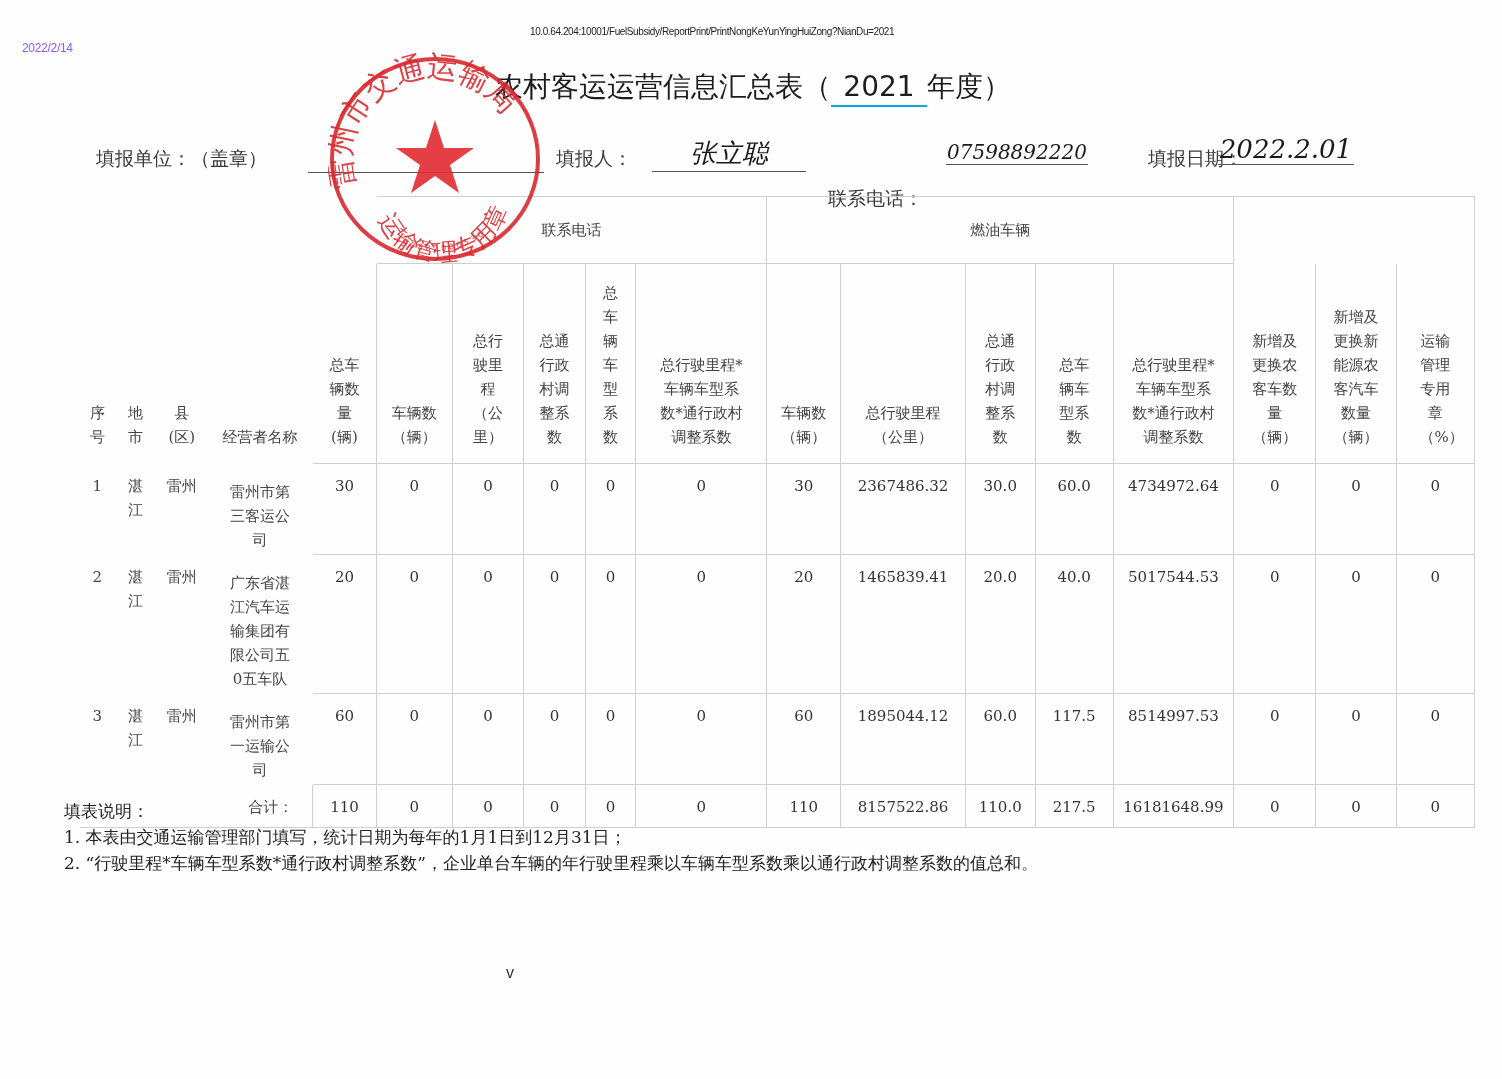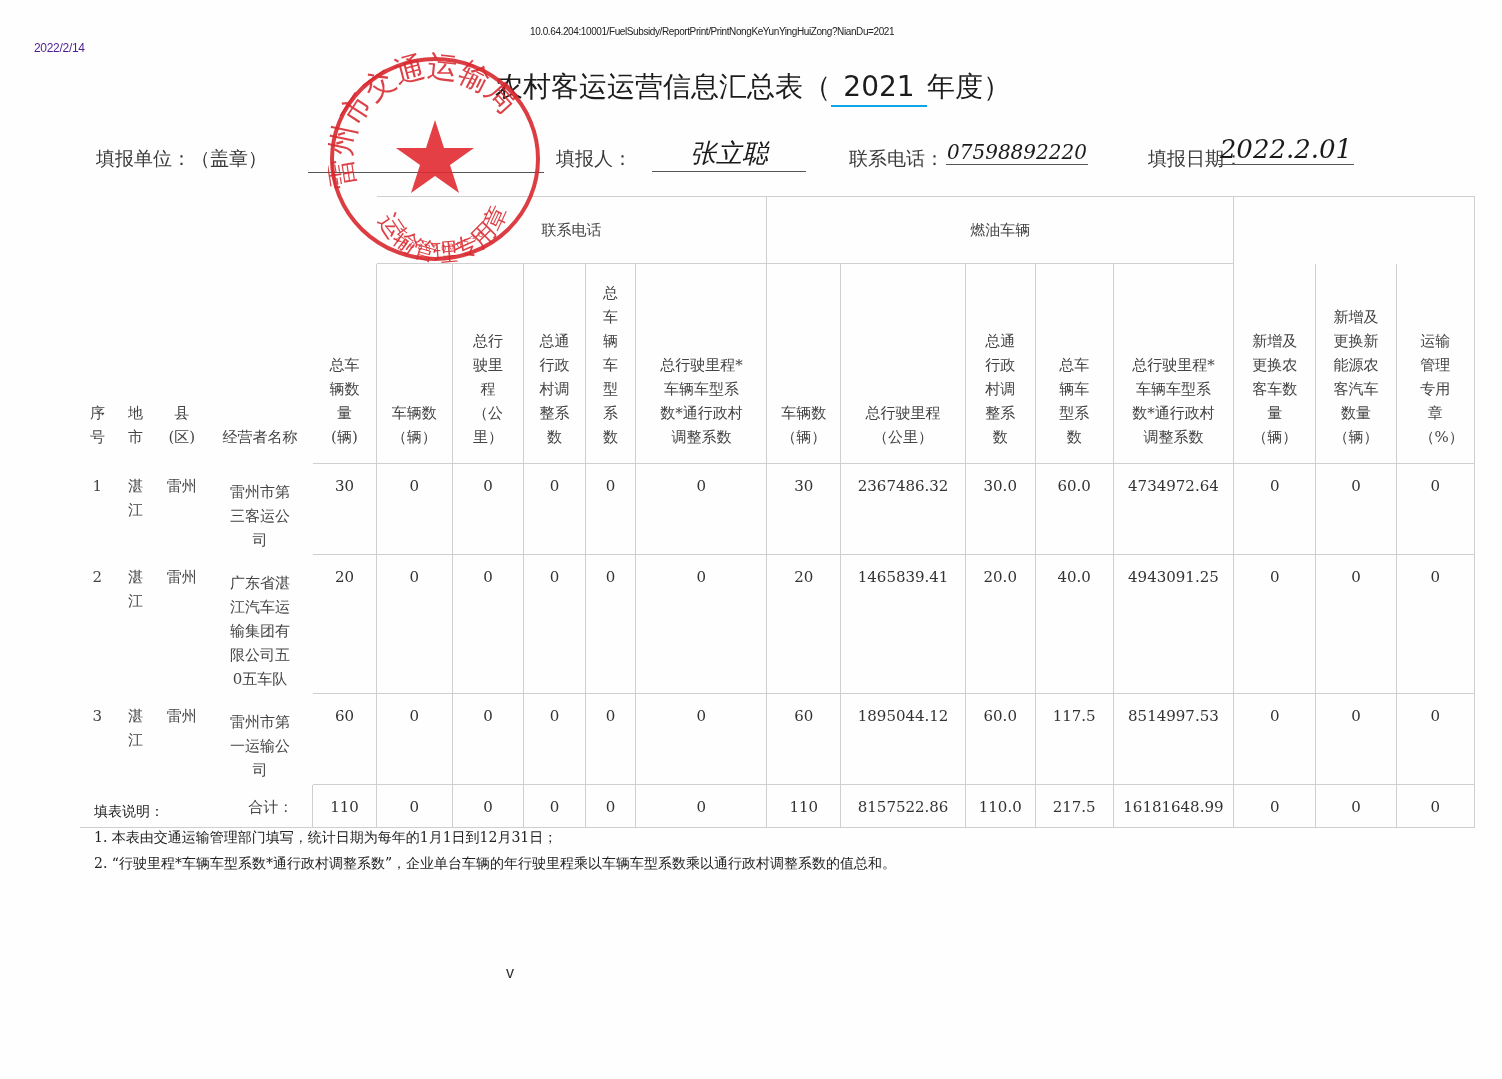--- a/index.html
+++ b/index.html
@@ -1,21 +1,21 @@
 <!DOCTYPE html>
 <html><head>
 <meta charset="utf-8">
 <style>
   html, body { margin:0; padding:0; }
   body {
     width:1502px; height:1079px; background:#fefefe; position:relative; overflow:hidden;
     font-family: "DejaVu Serif", "Liberation Serif", serif; color:#3a3a3a;
   }
   .abs { position:absolute; }
-  .print-date { left:22px; top:41px; font-family:"Liberation Sans", sans-serif; font-size:12px; color:#4c1d95; letter-spacing:-0.3px;margin-left:12px; }
+  .print-date { left:22px; top:41px; font-family:"Liberation Sans", sans-serif; font-size:12px; color:#8b5cf6; letter-spacing:-0.3px; }
   .print-url { left:530px; top:26px; font-family:"Liberation Sans", sans-serif; font-size:10px; color:#222; letter-spacing:-0.4px; }
   .title { left:495px; top:68px; font-family:"DejaVu Sans", sans-serif; font-size:28px; color:#1c1c1c; white-space:nowrap; }
   .title .year { display:inline-block; width:96px; text-align:center; border-bottom:2px solid #0ea5e9; line-height:36px; }
   .meta-row { top:146px; font-size:19px; color:#3a3a3a; white-space:nowrap; }
   .sig { font-family:"DejaVu Serif", serif; font-style:italic; color:#1a1a1a; border-bottom:1px solid #555; display:inline-block; text-align:center; }
   .hline { position:absolute; height:1px; background:#555; }
 
   
   table.main {
     position:absolute; left:80px; top:196px; width:1395px; border-collapse:collapse;
@@ -31,40 +31,40 @@
   .vtext { display:inline-block; width:1em; word-break:break-all; line-height:24px; }
   .w2 { display:inline-block; width:2.1em; word-break:break-all; }
   .w3 { display:inline-block; width:3.2em; word-break:break-all; }
   .w4 { display:inline-block; width:4.2em; word-break:break-all;margin-top:6px; }
   .w5 { display:inline-block; width:5.6em; word-break:break-all; }
   .num { font-family:"DejaVu Serif", serif; font-size:15px; color:#333; }
   .total-row td { padding-top:14px; height:30px; }
 
   
   .stamp { left:328px; top:52px; width:214px; height:214px; }
-  .notes { left:94px; top:798px; font-size:14px; color:#222; line-height:26px; font-family:"DejaVu Serif", serif; }
+  .notes { left:64px; top:798px; font-size:17px; color:#222; line-height:26px; font-family:"DejaVu Serif", serif; }
   .mark { left:506px; top:964px; font-family:"Liberation Sans", sans-serif; font-size:16px; color:#333; }
 </style>
 </head>
 <body>
 
 <div class="abs print-date">2022/2/14</div>
 <div class="abs print-url">10.0.64.204:10001/FuelSubsidy/ReportPrint/PrintNongKeYunYingHuiZong?NianDu=2021</div>
 
 <div class="abs title">
   <span>农村客运运营信息汇总表（</span><span class="year">2021</span><span>年度）</span>
 </div>
 
 <div class="abs meta-row" style="left:96px;">填报单位：（盖章）</div>
 <div class="hline" style="left:308px; top:172px; width:236px;"></div>
 <div class="abs meta-row" style="left:556px;">填报人：</div>
 <div class="abs meta-row" style="left:652px; top:136px;">
   <span class="sig" style="width:154px; font-size:26px;">张立聪</span>
 </div>
-<div class="abs meta-row" style="left:849px;">联系电话：</div>
+<div class="abs meta-row" style="left:828px;margin-top:40px;">联系电话：</div>
 <div class="abs meta-row" style="left:946px; top:140px;">
   <span class="sig" style="width:142px; font-size:20px;">07598892220</span>
 </div>
 <div class="abs meta-row" style="left:1100px;margin-left:48px;">填报日期：</div>
 <div class="abs meta-row" style="left:1218px; top:134px;">
   <span class="sig" style="width:136px; font-size:26px;">2022.2.01</span>
 </div>
 
 <table class="main">
   <colgroup>
@@ -144,21 +144,21 @@
     <td class="num">20</td>
     <td class="num">0</td>
     <td class="num">0</td>
     <td class="num">0</td>
     <td class="num">0</td>
     <td class="num">0</td>
     <td class="num">20</td>
     <td class="num">1465839.41</td>
     <td class="num">20.0</td>
     <td class="num">40.0</td>
-    <td class="num">4943091.25</td>
+    <td class="num">5017544.53</td>
     <td class="num">0</td>
     <td class="num">0</td>
     <td class="num">0</td>
   </tr>
 
   <tr style="height:76px;">
     <td class="noborder">3</td>
     <td class="noborder"><span class="vtext">湛江</span></td>
     <td class="noborder">雷州</td>
     <td class="noborder"><span class="w4">雷州市第一运输公司</span></td>

